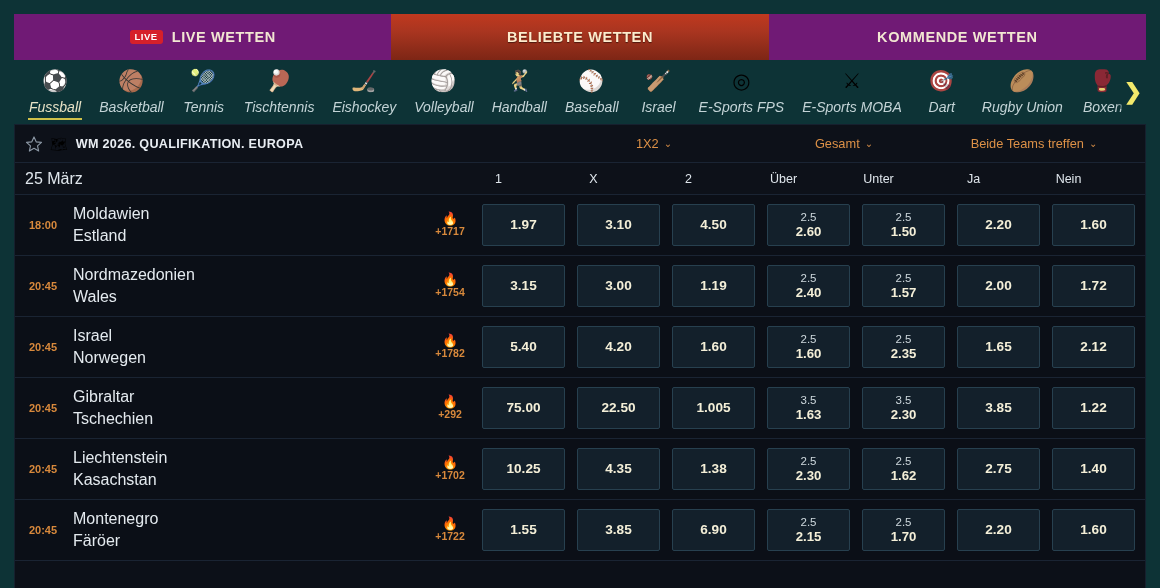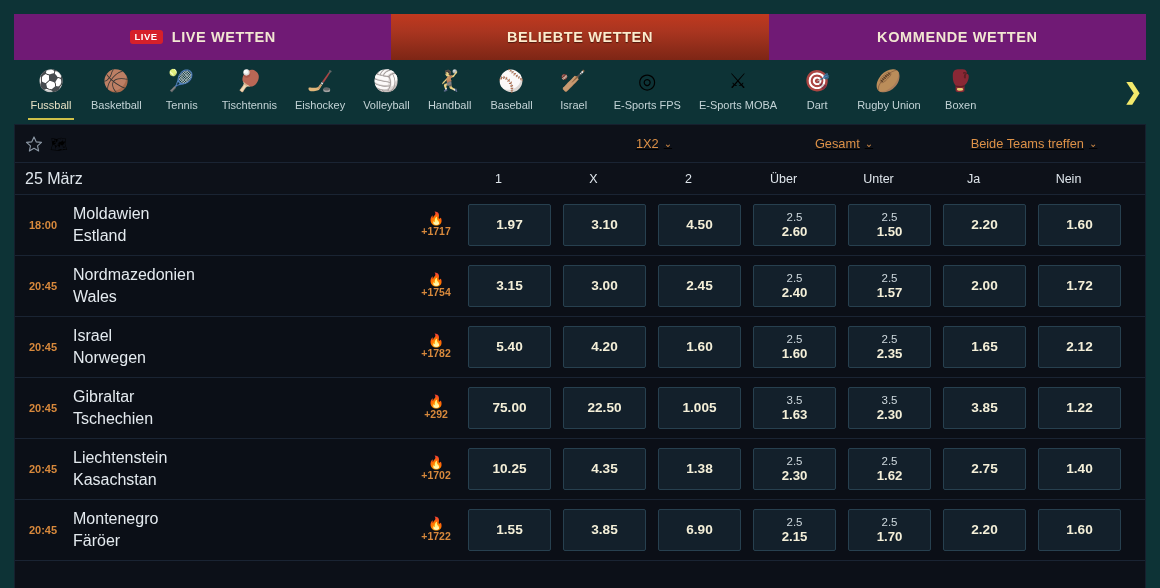--- a/index.html
+++ b/index.html
@@ -71,23 +71,24 @@
     user-select: none;
   }
   .sport .ico {
     height: 28px; width: 30px;
     display: flex; align-items: center; justify-content: center;
     font-size: 21px;
     line-height: 1;
     filter: grayscale(.55) brightness(1.05);
   }
   .sport .lbl {
-    font-size: 11px;
+    font-size: 14px;
     color: #c3d3d6;
     white-space: nowrap;
+    font-style: italic;
   }
   .sport.active .lbl { color: #e7e2c6; }
   .sport.active .ico { filter: none; }
   .sport.active::after {
     content: "";
     position: absolute;
     left: 8px; right: 8px; bottom: 4px;
     height: 2px;
     background: #cfc049;
   }
@@ -135,21 +136,21 @@
     filter: hue-rotate(60deg) saturate(1.6);
   }
   .league-name {
     font-size: 12.6px; font-weight: bold;
     color: #e9eef3;
     letter-spacing: .3px;
     white-space: nowrap;
   }
   .selects {
     margin-left: auto;
-    display: flex; align-items: flex-end; text-decoration: underline;
+    display: flex; align-items: flex-end;
   }
   .sel {
     display: flex; align-items: center; gap: 5px;
     color: #dd9147;
     font-size: 12.8px;
     cursor: pointer;
     white-space: nowrap;
     justify-content: center;
   }
   .sel .chev { font-size: 10px; opacity: .95; }
@@ -212,21 +213,21 @@
     align-items: center; justify-content: center;
     gap: 0px;
     cursor: pointer;
   }
   .more .fire { font-size: 13px; line-height: 1; }
   .more .cnt {
     font-size: 10.5px; font-weight: bold;
     color: #d8893c;
     line-height: 1.3;
   }
-  .odds { display: flex; padding-right: 18px; }
+  .odds { display: flex; padding-right: 4px; }
   .oddcell {
     width: 95px;
     display: flex; align-items: center; justify-content: center;
   }
   .odd {
     width: 83px; height: 42px;
     background: #13202b;
     border: 1px solid #27404f;
     border-radius: 2px;
     display: flex; flex-direction: column;
@@ -323,20 +324,21 @@
     <div class="nav-next">❯</div>
   </div>
 
   <div class="panel">
 
     <div class="league">
       <svg class="star-icon" viewBox="0 0 24 24">
         <polygon points="12,2.6 14.9,9.1 22,9.8 16.7,14.5 18.2,21.4 12,17.8 5.8,21.4 7.3,14.5 2,9.8 9.1,9.1" fill="none" stroke="#8d99a6" stroke-width="1.5" stroke-linejoin="round"></polygon>
       </svg>
       <span class="globe-icon">🗺</span>
+      <span class="league-name">WM 2026. QUALIFIKATION. EUROPA</span>
 
       <div class="selects">
         <div class="sel sel-1x2">
           <span>1X2</span>
           <span class="chev">⌄</span>
         </div>
         <div class="sel sel-total">
           <span>Gesamt</span>
           <span class="chev">⌄</span>
         </div>
@@ -425,21 +427,21 @@
                 <span class="val">3.15</span>
               </div>
             </div>
             <div class="oddcell">
               <div class="odd">
                 <span class="val">3.00</span>
               </div>
             </div>
             <div class="oddcell">
               <div class="odd">
-                <span class="val">2.45</span>
+                <span class="val">1.19</span>
               </div>
             </div>
             <div class="oddcell">
               <div class="odd withline">
                 <span class="line">2.5</span>
                 <span class="val">2.40</span>
               </div>
             </div>
             <div class="oddcell">
               <div class="odd withline">

